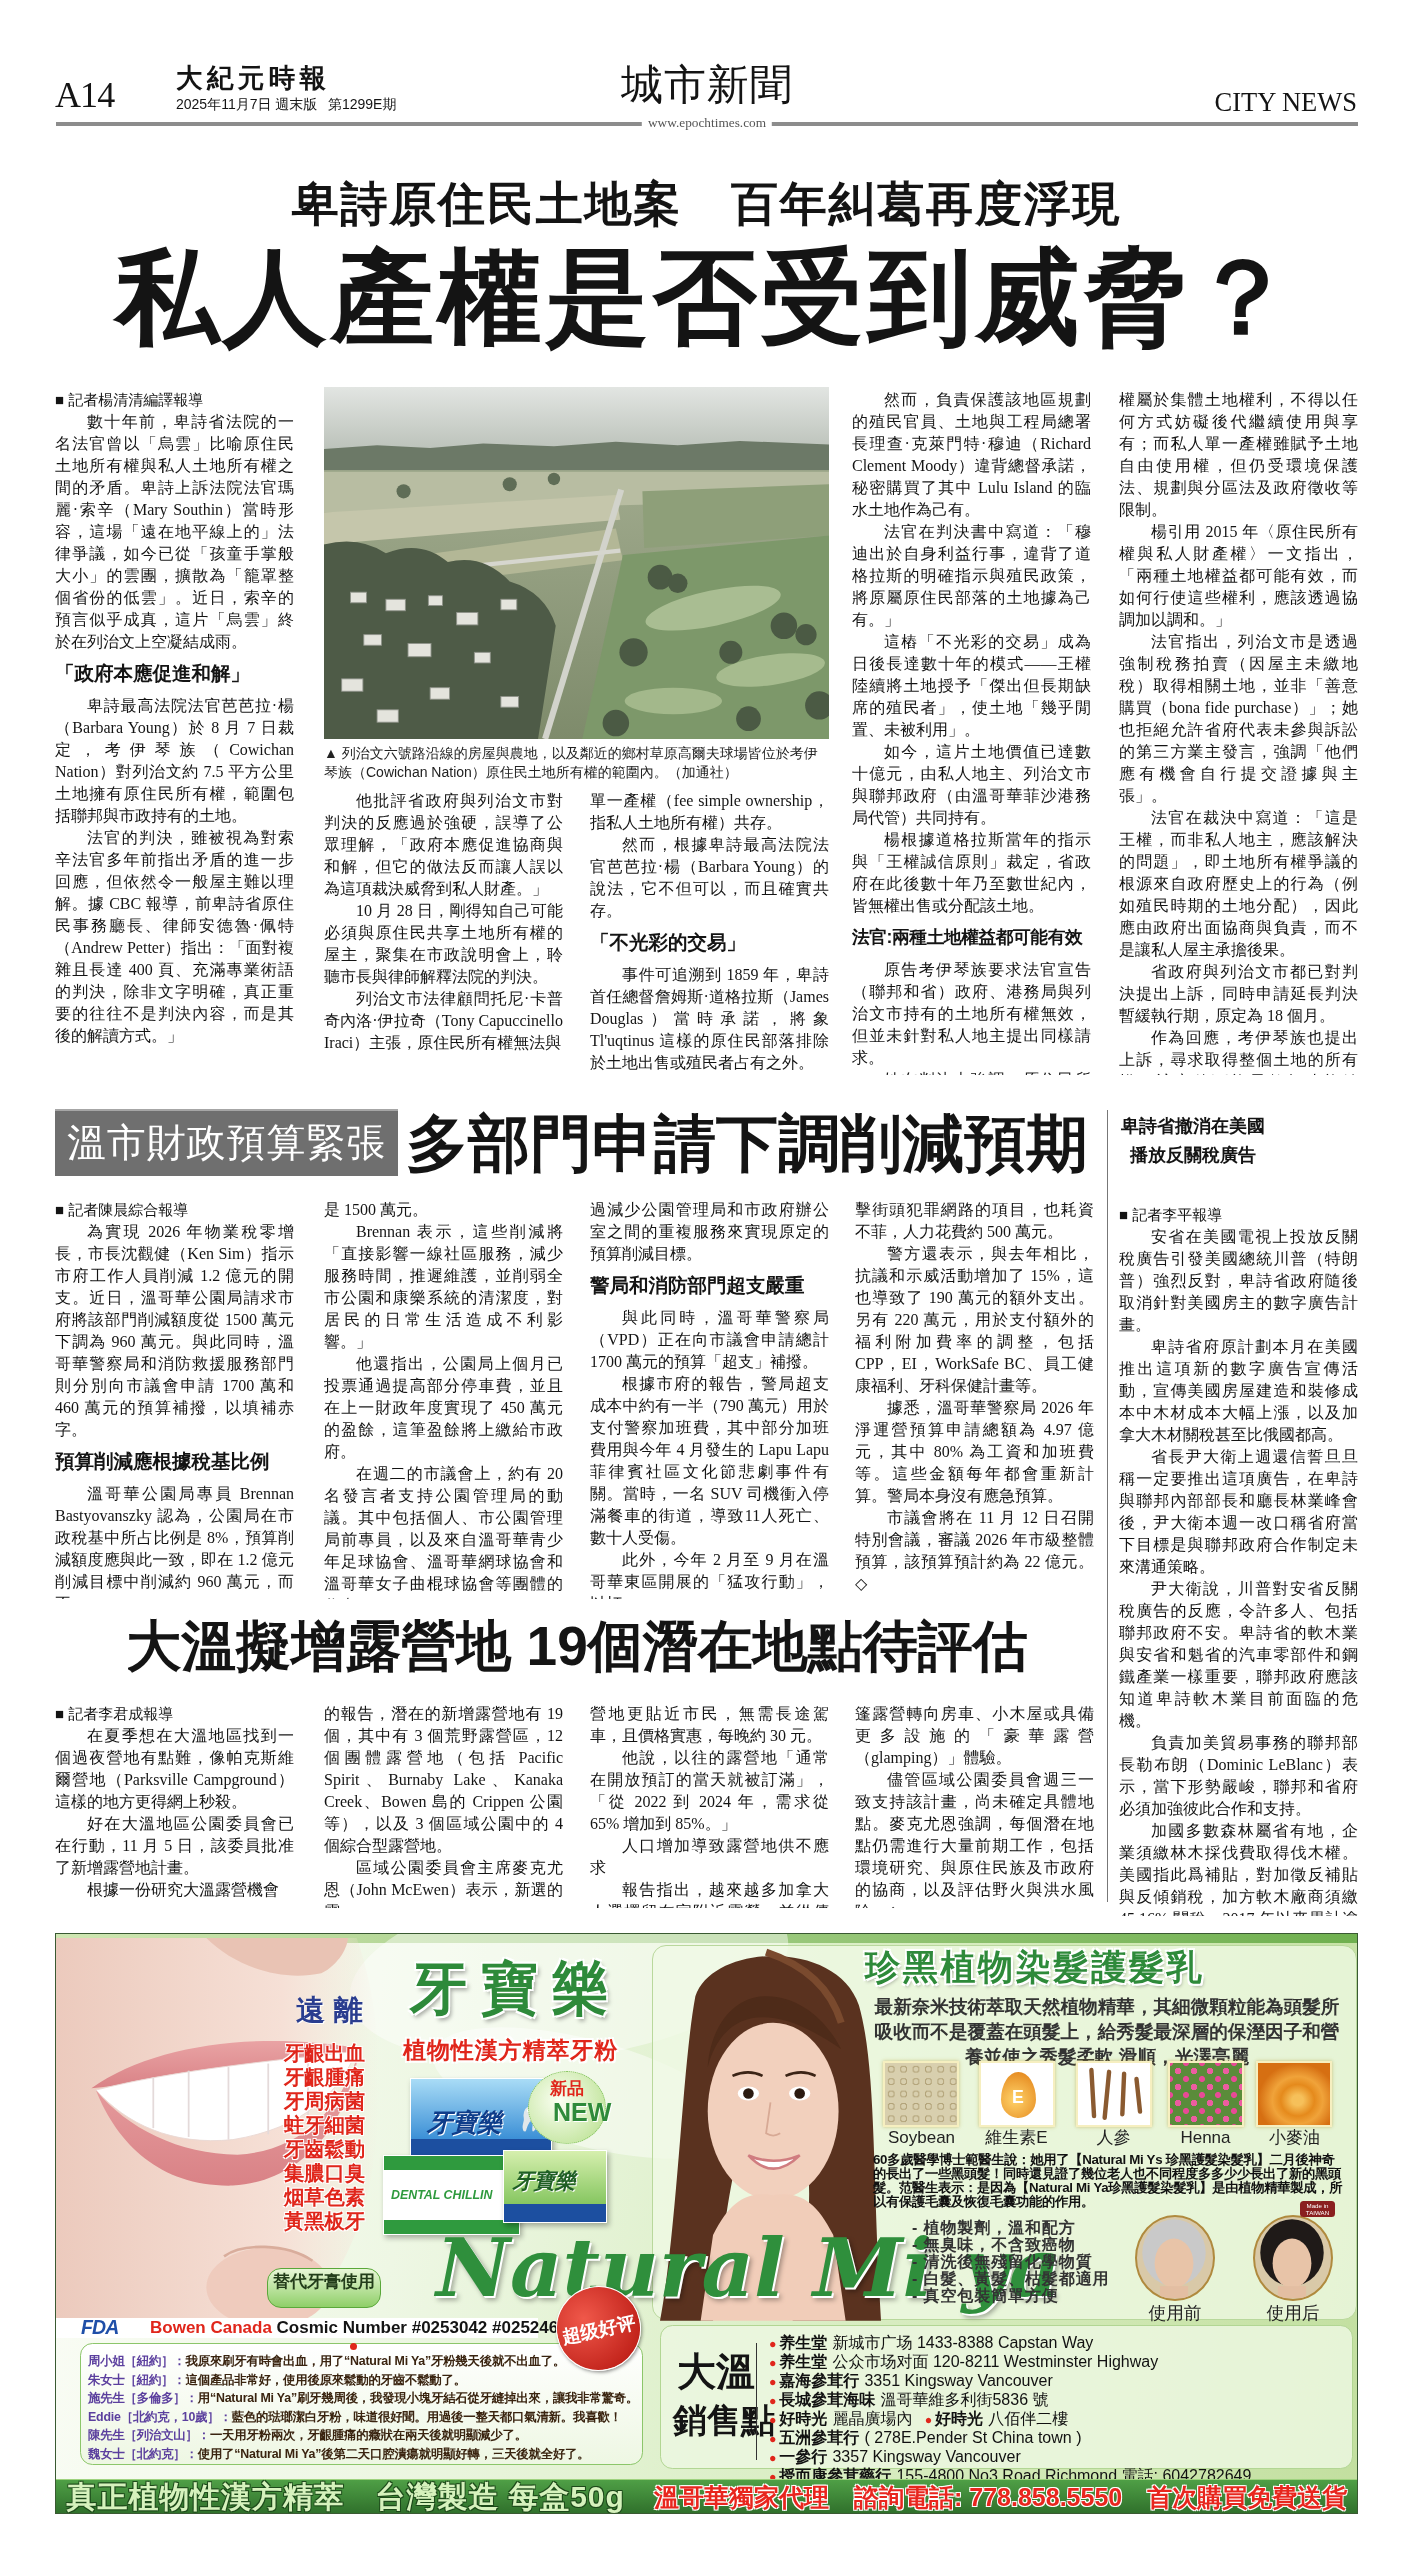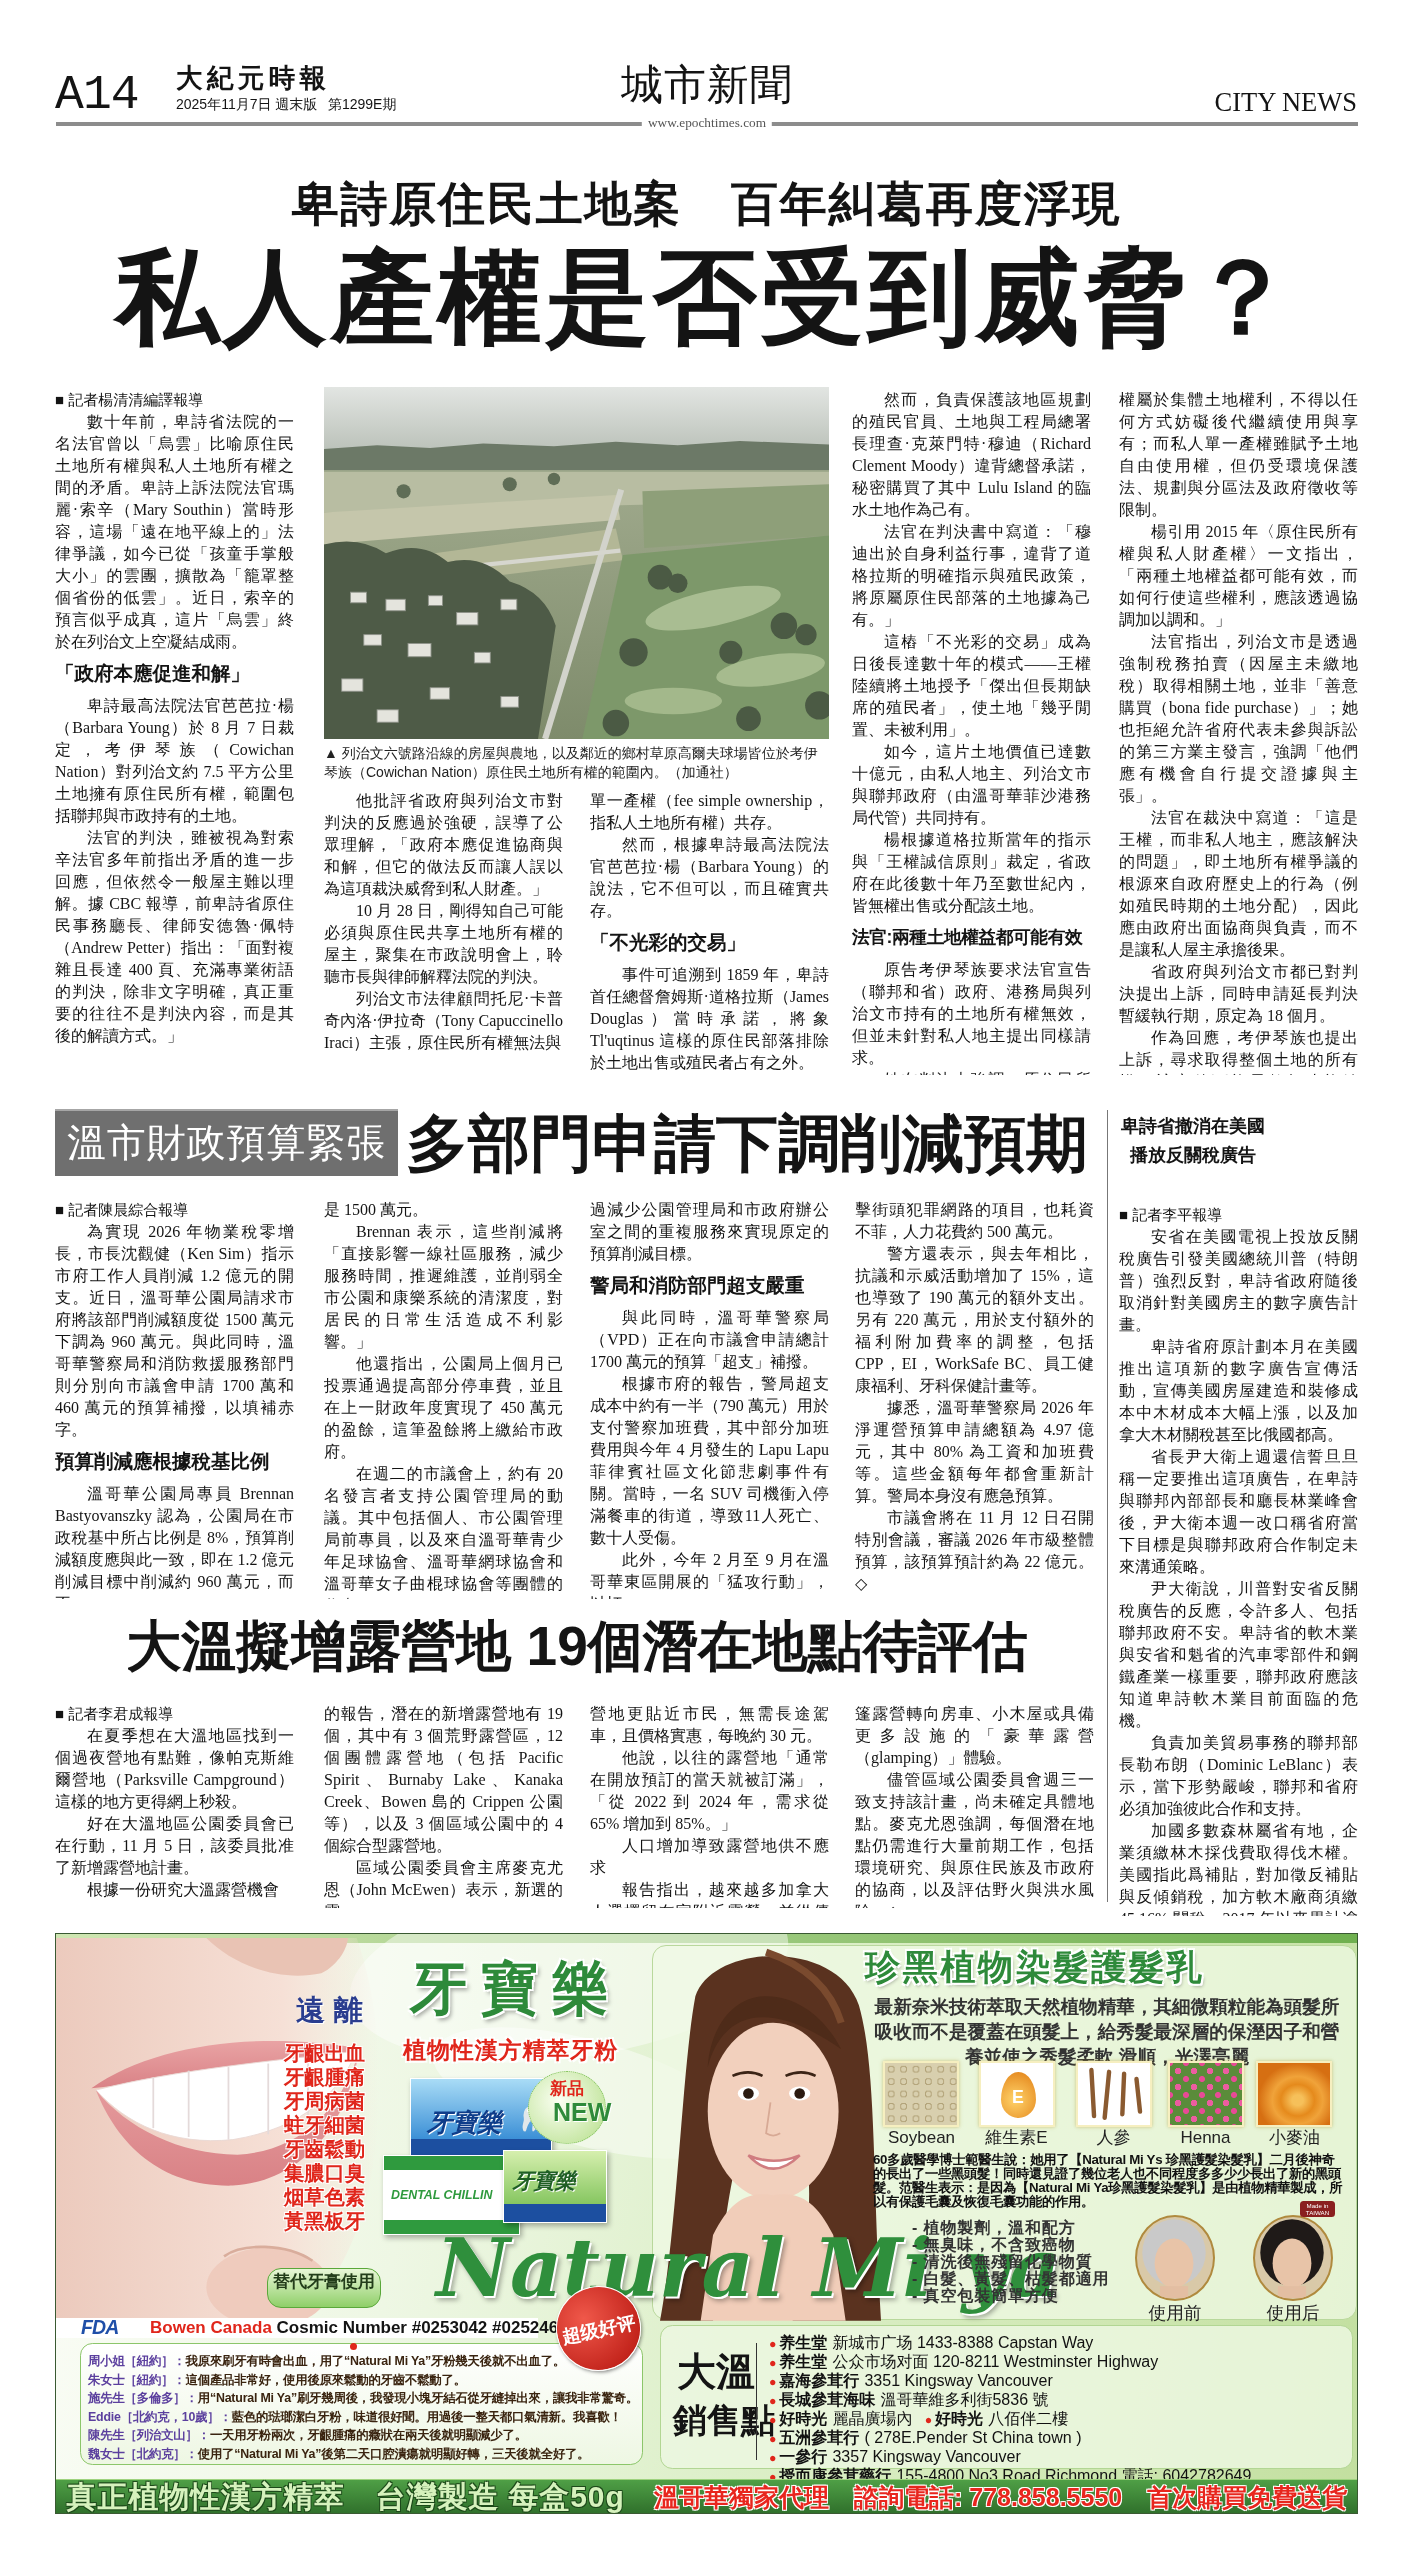--- a/index.html
+++ b/index.html
@@ -2,21 +2,21 @@
 <html style="font-size:14px"><head>
 <meta charset="utf-8">
 <style>
 *{box-sizing:border-box;}
 html,body{margin:0;padding:0;}
 body{width:1415px;height:2576px;position:relative;background:#fff;color:#141414;font-family:"Liberation Serif","DejaVu Serif",serif;overflow:hidden;}
 .abs{position:absolute;margin:0;}
 .sans{font-family:"Liberation Sans","DejaVu Sans",sans-serif;}
 
 
-#pg{left:55px;top:71px;font-size:48px;line-height:48px;letter-spacing:-0.9px;font-family:Liberation Mono, monospace;}
+#pg{left:55px;top:71px;font-size:36px;line-height:48px;letter-spacing:-0.9px;}
 #paper{left:176px;top:64px;font-size:26.5px;line-height:28px;font-weight:bold;letter-spacing:4.4px;}
 #edition{left:176px;top:96px;font-size:14px;line-height:17.7px;white-space:nowrap;}
 #edition span+span{margin-left:10.6px;}
 #section{left:621px;top:60px;font-size:42px;line-height:50px;letter-spacing:0.9px;}
 #english{right:58px;top:88px;font-size:26.5px;line-height:28px;}
 #rule{left:56px;top:122px;width:1302px;height:4.4px;background:#8c8c8c;}
 #site{position:absolute;left:50%;top:-8px;transform:translateX(-50%);background:#fff;padding:0 6.2px;font-size:13.3px;line-height:17.7px;color:#555;white-space:nowrap;}
 
 
 #ls-sub{left:55px;top:179px;width:1303px;text-align:center;font-size:47px;line-height:51px;font-weight:bold;letter-spacing:1.8px;}

